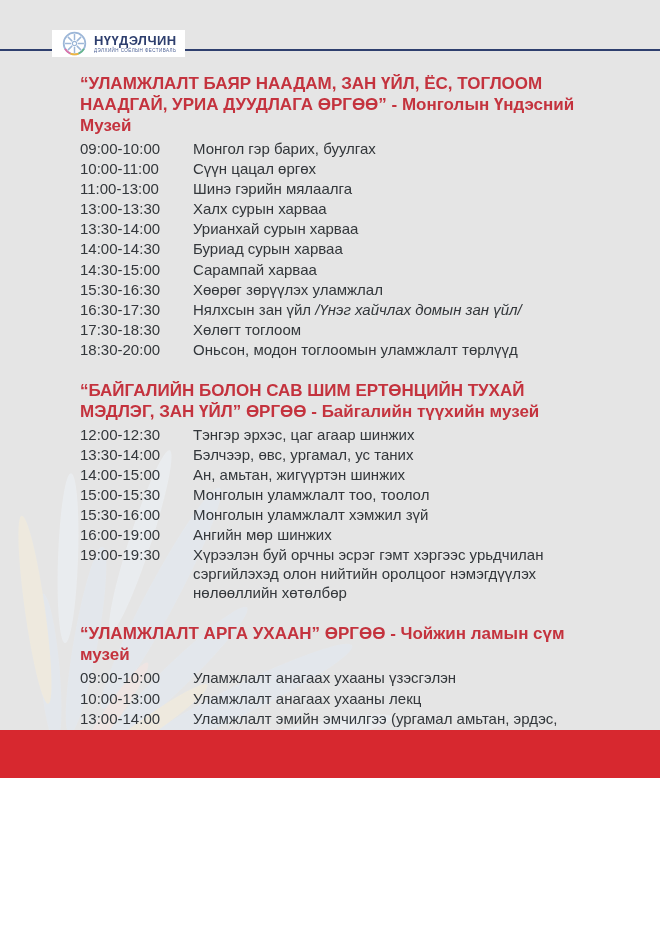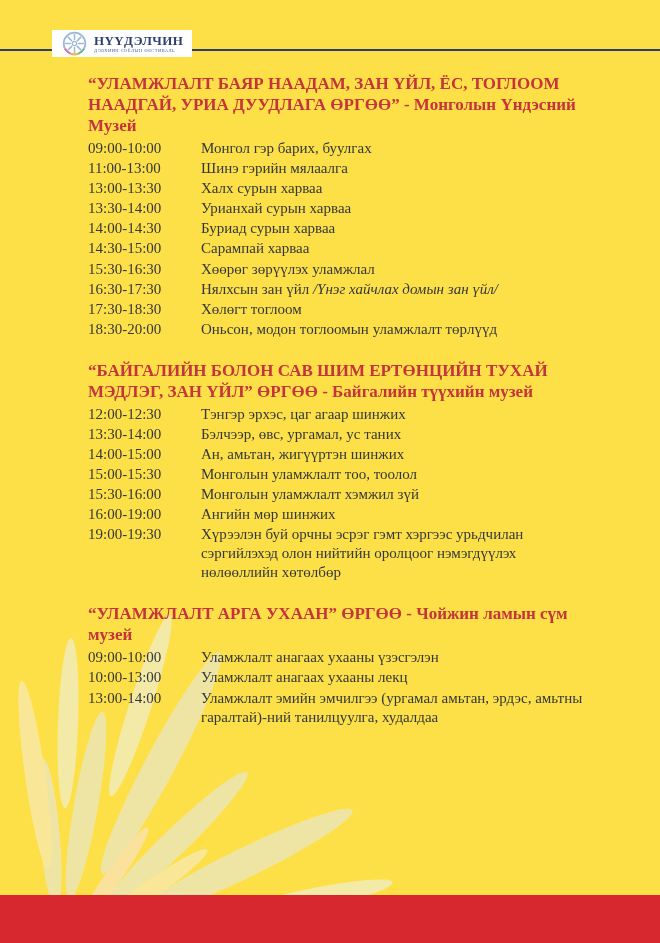--- a/index.html
+++ b/index.html
@@ -1,27 +1,27 @@
 <!DOCTYPE html>
 <html><head>
 <meta charset="utf-8">
 <style>
   html,body{margin:0;padding:0;background:#ffffff;}
-  .page{position:relative;width:660px;height:943px;background:#fde047;overflow:hidden;
-        font-family:Liberation Serif, serif;}
+  .page{position:relative;width:660px;height:778px;background:#e5e5e5;overflow:hidden;
+        font-family:Liberation Sans, sans-serif;}
   
   .header{position:relative;height:60px;z-index:2;}
   .header-rule{position:absolute;left:0;right:0;top:49px;height:2px;background:#2e3f6e;}
   .logo{position:absolute;left:52px;top:30px;background:#ffffff;padding:0 9px;
         display:flex;align-items:center;gap:6px;}
   .logo-name{font-size:13px;font-weight:bold;color:#2e3f6e;letter-spacing:.4px;line-height:1;}
   .logo-tagline{font-size:4.5px;color:#4a5f94;letter-spacing:.45px;line-height:1;margin-top:2px;}
   
   .content{position:relative;z-index:1;padding:13px 68px 0 72px;}
-  .section{margin:0 0 21px 16px;}
+  .section{margin:0 0 21px 8px;}
   .section-title{margin:0 0 3px 0;color:#c4333e;font-size:17px;font-weight:bold;line-height:1.24;}
   .row{display:flex;line-height:1.27;color:#33373b;font-size:15px;margin-bottom:1px;}
   .time{flex:0 0 113px;}
   .activity{flex:1;}
   .activity i{font-style:italic;}
   
   .footer-bar{position:absolute;left:0;right:0;bottom:0;height:48px;background:#d7282f;z-index:2;}
   
   .watermark{position:absolute;left:0;bottom:0;z-index:0;pointer-events:none;}
 </style>
@@ -83,20 +83,24 @@
     </div>
   </header>
 
   <main class="content">
     <div>
         <section class="section">
           <h2 class="section-title">“УЛАМЖЛАЛТ БАЯР НААДАМ, ЗАН ҮЙЛ, ЁС, ТОГЛООМ НААДГАЙ, УРИА ДУУДЛАГА ӨРГӨӨ” - Монголын Үндэсний Музей</h2>
           <div class="row">
             <span class="time">09:00-10:00</span>
             <span class="activity">Монгол гэр барих, буулгах</span>
+          </div>
+          <div class="row">
+            <span class="time">10:00-11:00</span>
+            <span class="activity">Сүүн цацал өргөх</span>
           </div>
           <div class="row">
             <span class="time">11:00-13:00</span>
             <span class="activity">Шинэ гэрийн мялаалга</span>
           </div>
           <div class="row">
             <span class="time">13:00-13:30</span>
             <span class="activity">Халх сурын харваа</span>
           </div>
           <div class="row">

